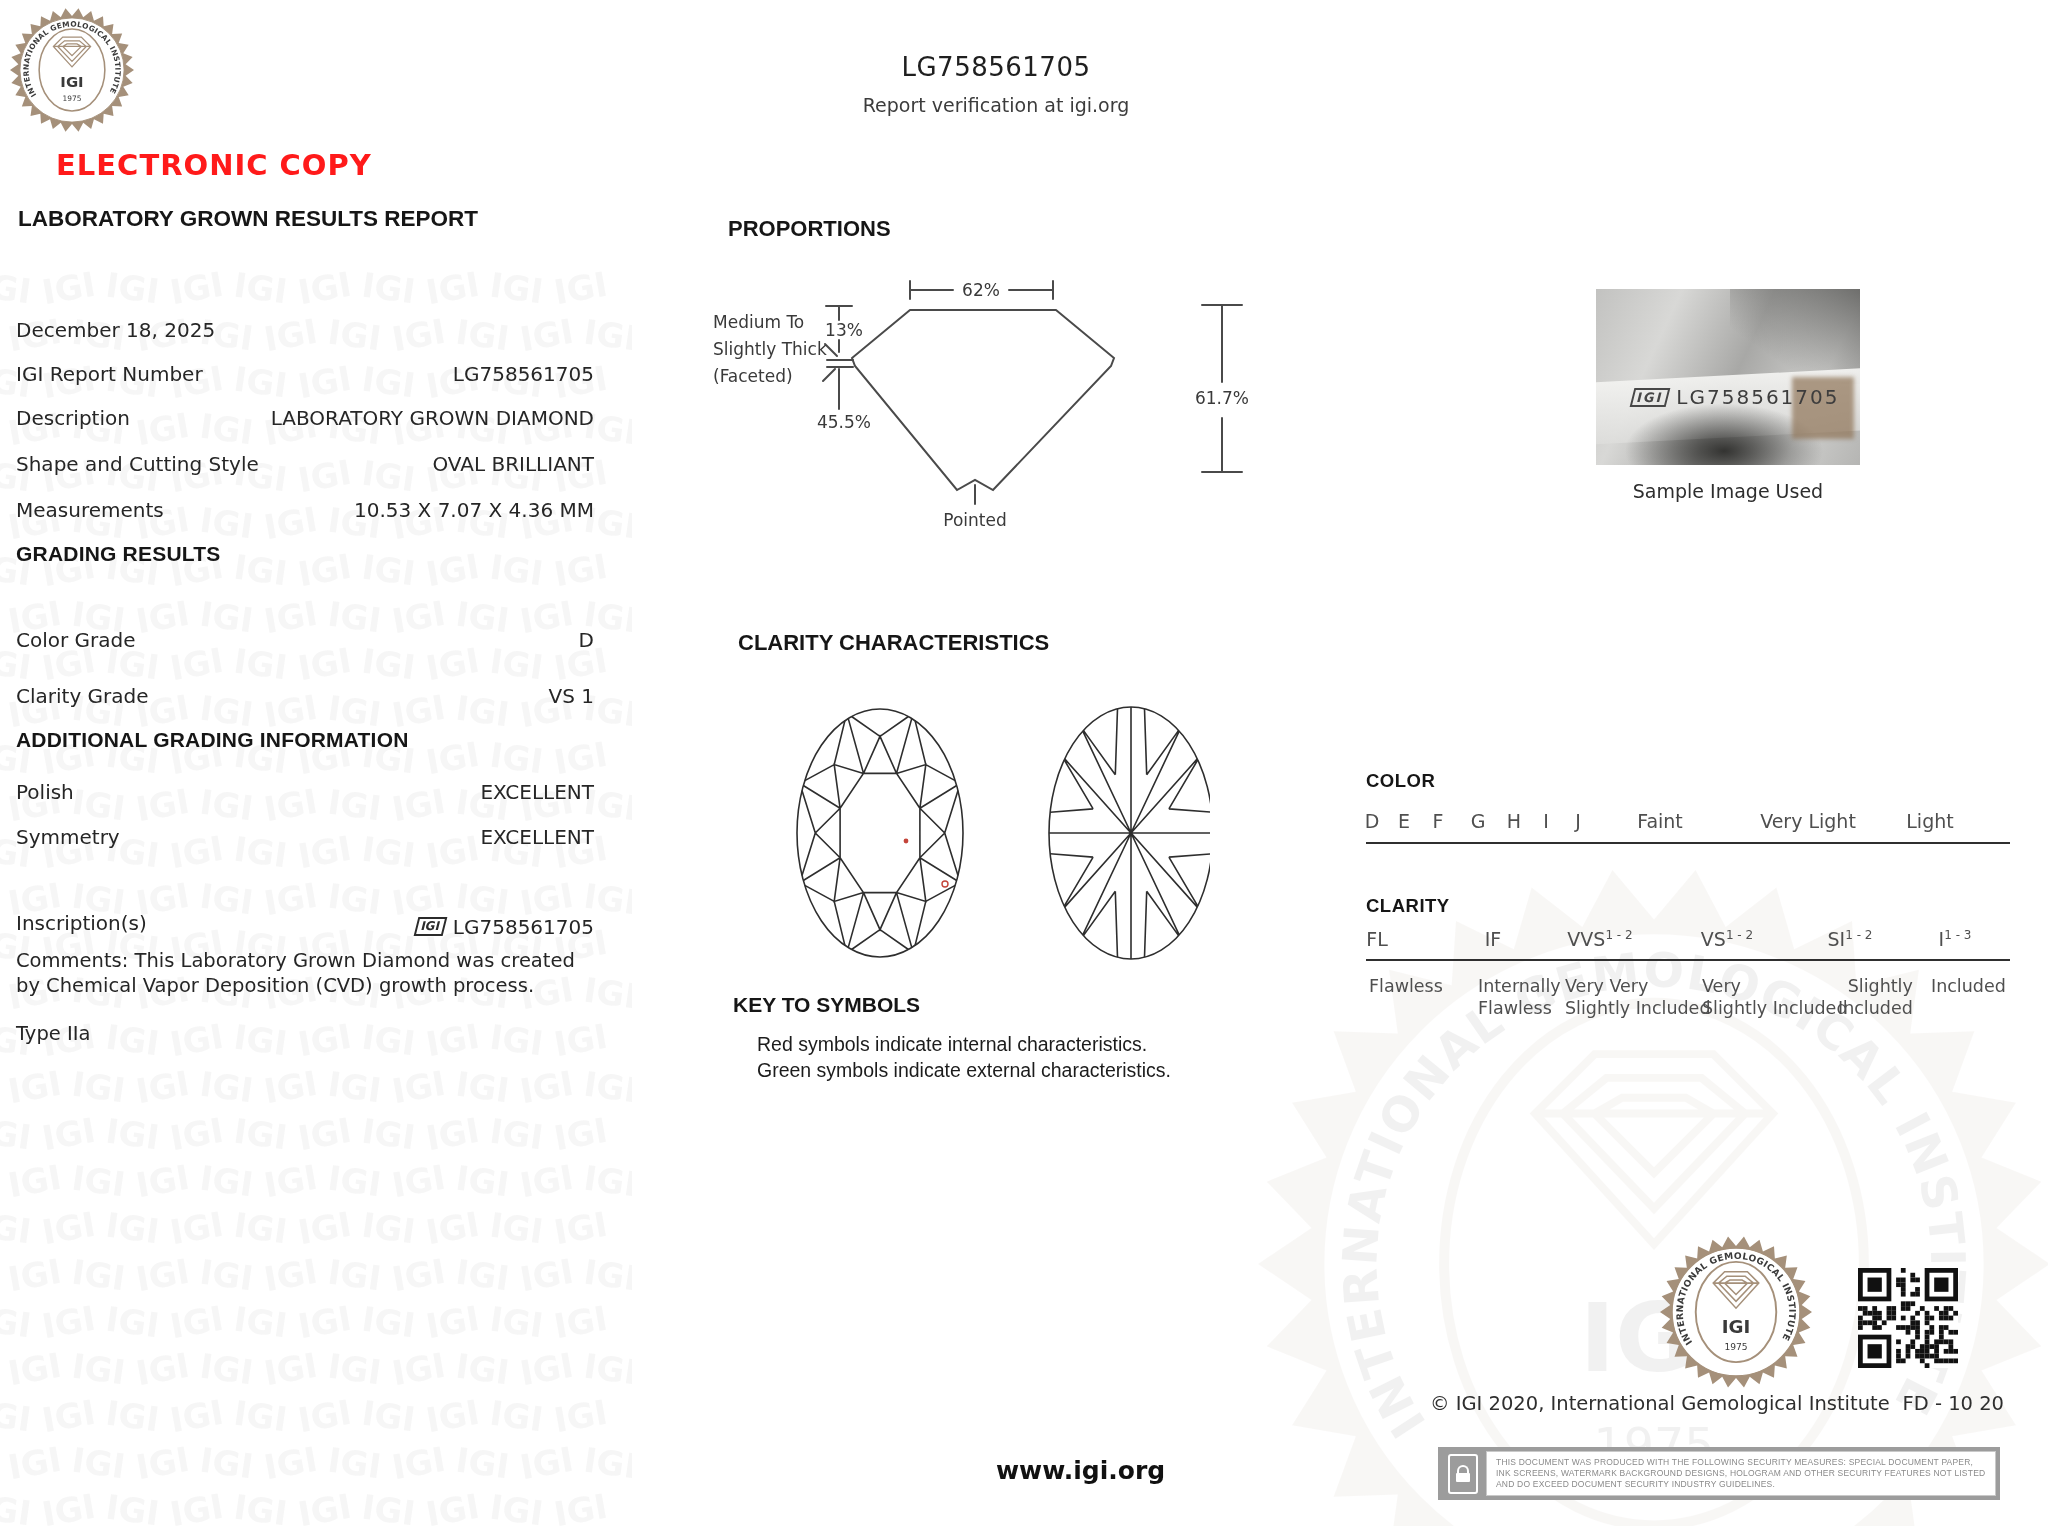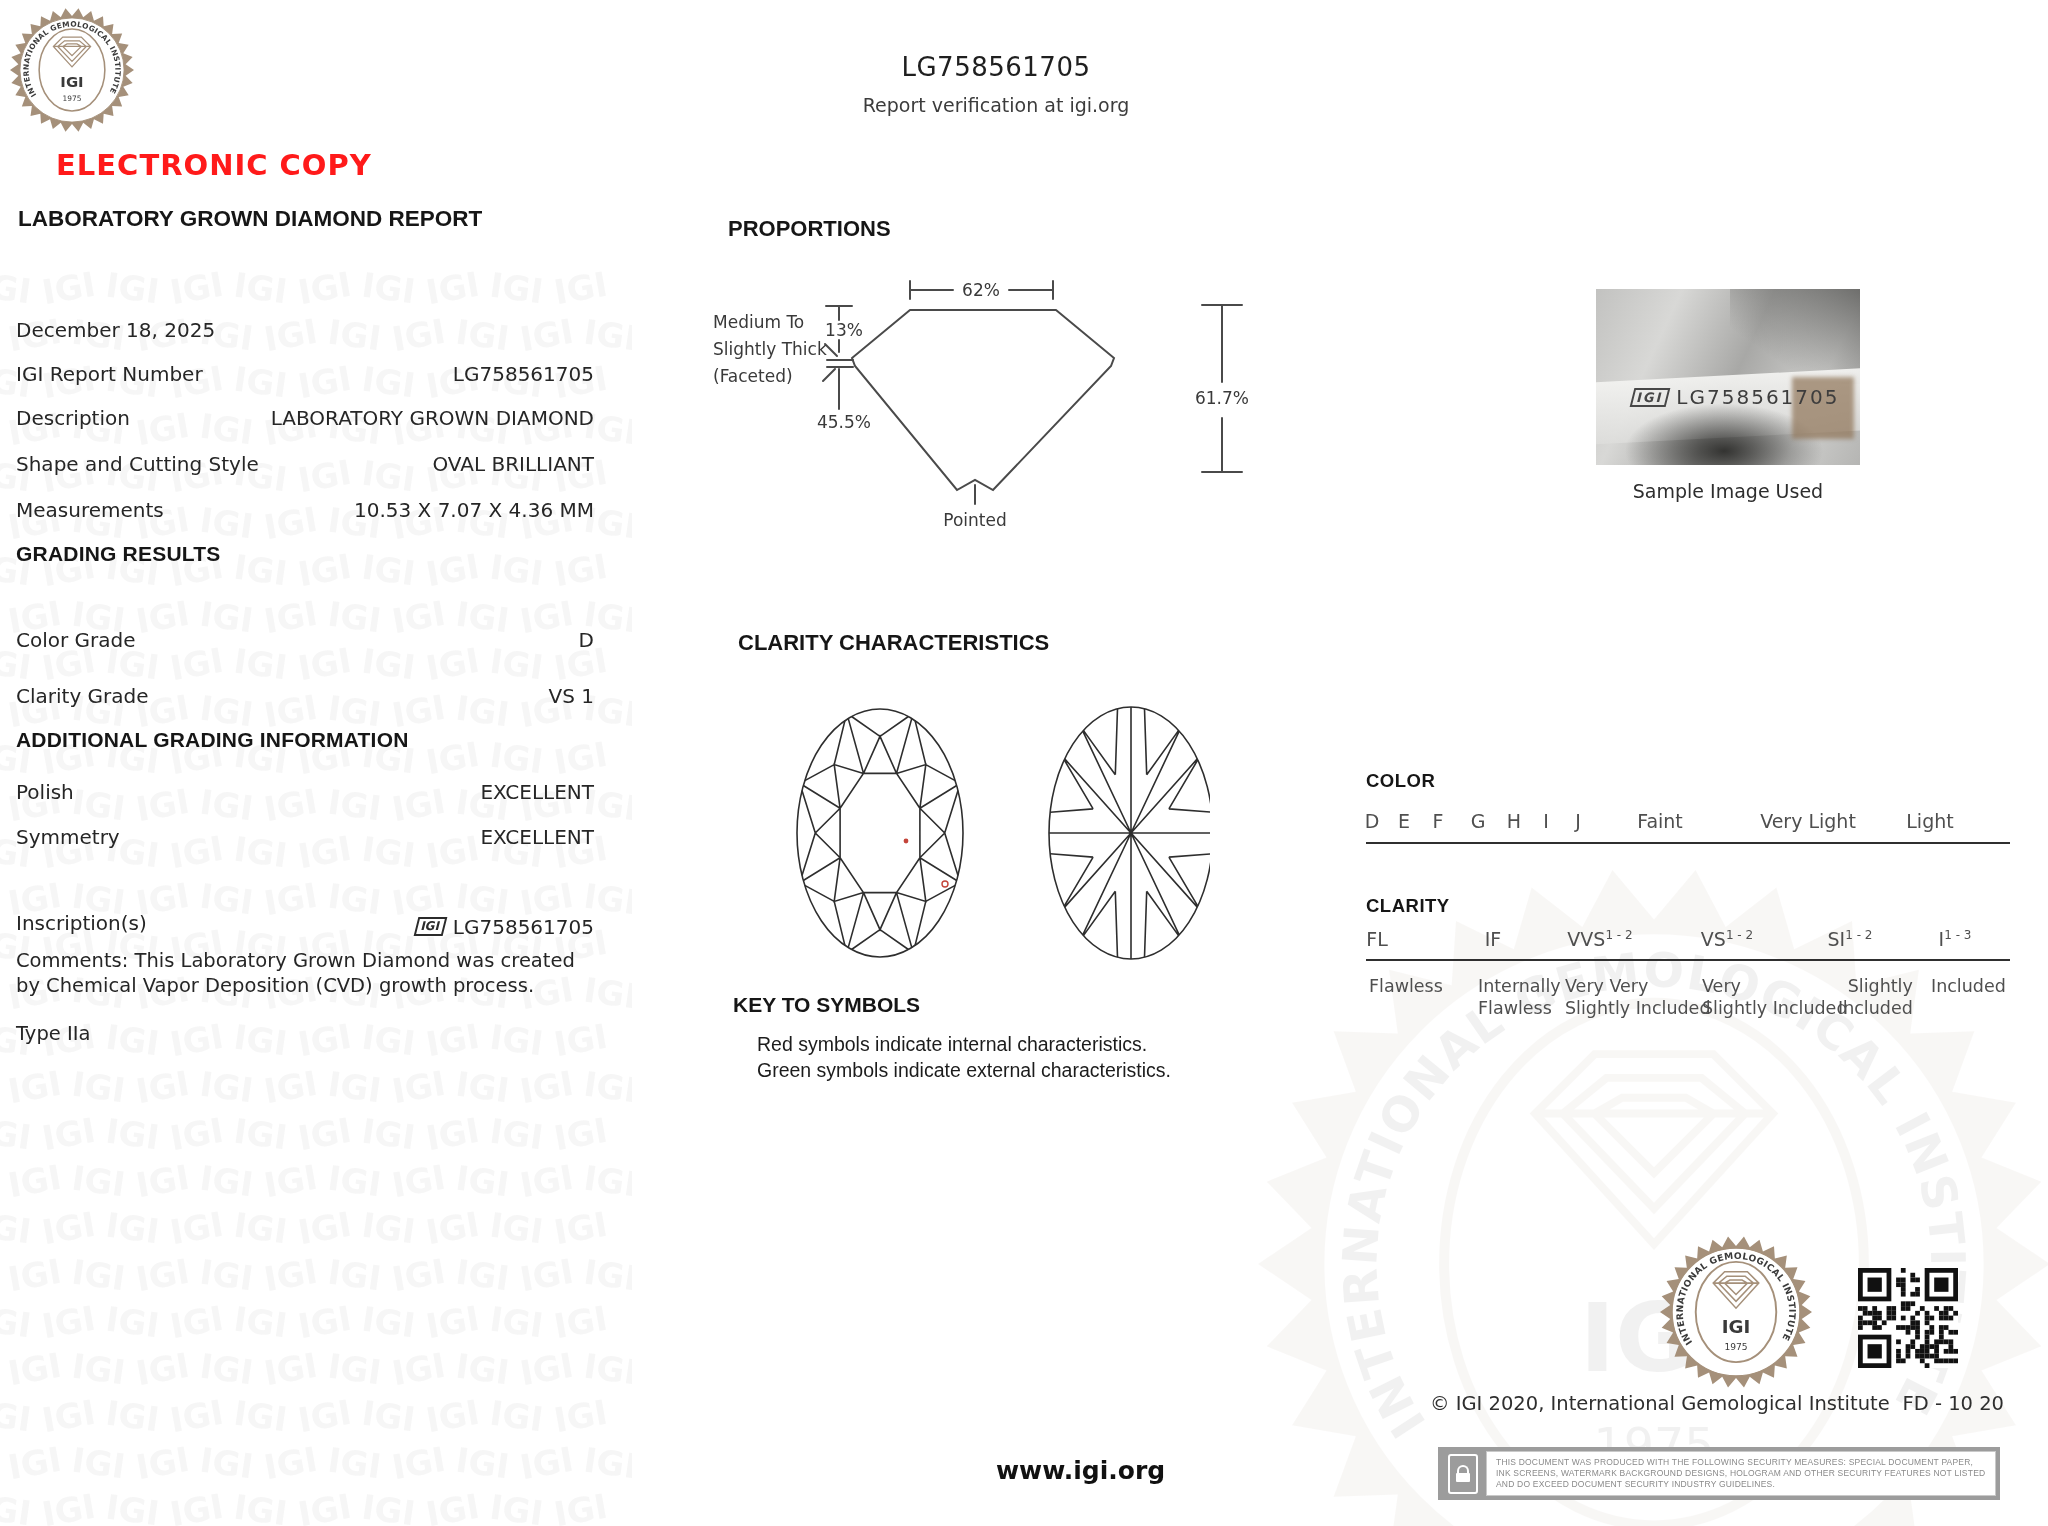--- a/index.html
+++ b/index.html
@@ -351,21 +351,21 @@
       <ellipse cx="100" cy="100" rx="53" ry="66" fill="none" stroke="#a5907a" stroke-width="2.5"></ellipse>
       <path d="M70,62 L85,47 L115,47 L130,62 L100,95 Z M77,62 L88,53 L112,53 L123,62 L100,86 Z M85,62 L92,58 L108,58 L115,62 L100,77 Z M70,62 L130,62" fill="none" stroke="#a5907a" stroke-width="2"></path>
       <text x="100" y="127" text-anchor="middle" font-size="24" font-weight="bold" fill="#a5907a">IGI</text>
       <text x="100" y="150" text-anchor="middle" font-size="12" fill="#a5907a">1975</text>
     </svg></div>
   <div class="abs" style="left:56px;top:148px;font-size:29px;font-weight:700;letter-spacing:1px;color:#ff1a1a;" data-name="electronic-copy-stamp">ELECTRONIC COPY</div>
 
   <div class="abs" style="left:796px;top:52px;width:400px;text-align:center;font-size:26px;letter-spacing:.5px;color:#1f1f1f;" data-name="report-number-header">LG758561705</div>
   <div class="abs" style="left:746px;top:94px;width:500px;text-align:center;font-size:19px;color:#3c3c3c;" data-name="report-verification-note">Report verification at igi.org</div>
 
-  <div class="abs h" style="left:18px;top:206px;font-size:22.5px;" data-name="report-title">LABORATORY GROWN DIAMOND REPORT</div>
+  <div class="abs h" style="left:18px;top:206px;font-size:22.5px;" data-name="report-title">LABORATORY GROWN RESULTS REPORT</div>
 
   <div class="row" style="top:318px;" data-name="report-date">
     <span>December 18, 2025</span>
   </div>
 
   <div class="row" style="top:362px;" data-name="field-report-number">
     <span class="l" data-name="field-label">IGI Report Number</span>
     <span class="v" data-name="field-value">LG758561705</span>
   </div>
   <div class="row" style="top:406px;" data-name="field-description">

